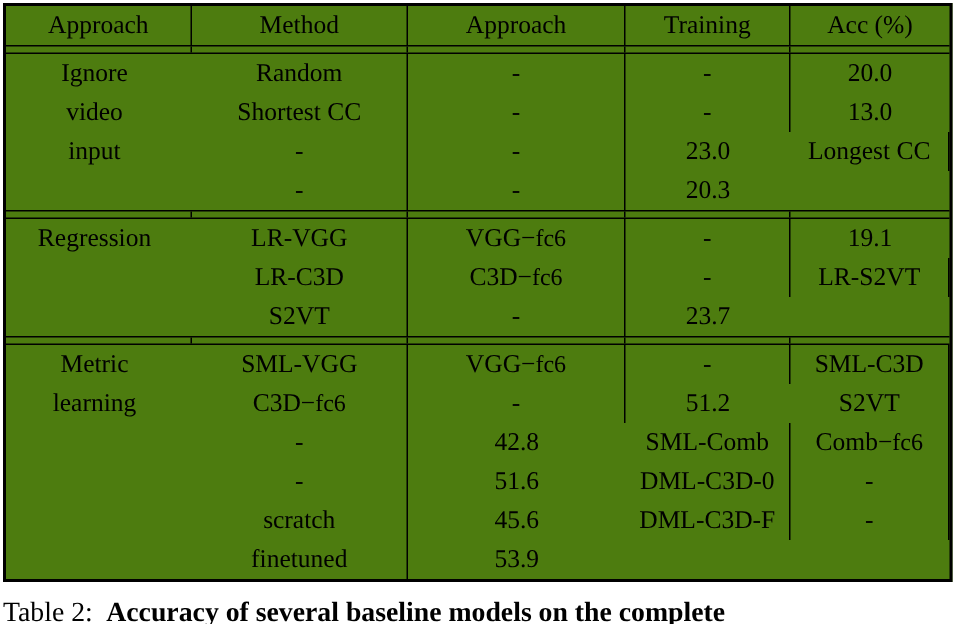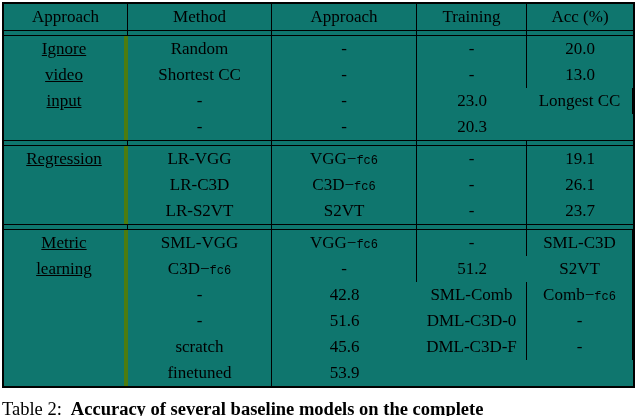--- a/index.html
+++ b/index.html
@@ -9,21 +9,21 @@
     color: #000000;
     font-family: "Liberation Serif", serif;
     overflow: hidden;
   }
   .page { padding: 2px 0 0 2px; }
 
   .tbl {
     width: 633px;
     border: 2px solid #000;
     box-sizing: border-box;
-    background: #0f766e;
+    background: #4d7c0f;
   }
   .grid {
     display: grid;
     grid-template-columns: 124px 144px 145px 110px auto;
   }
   .cell {
     text-align: center;
     font-size: 17px;
     line-height: 26px;
     height: 26px;
@@ -32,32 +32,31 @@
   }
   .th { height: 26px; line-height: 26px; }
   .br { border-right: 1px solid #000; }
 
   
   .rule { height: 4px; border-top: 1px solid #000; border-bottom: 1px solid #000; }
   .rule > div { height: 100%; }
 
   .approach {
     grid-column: 1;
-    border-right: 4px solid #4d7c0f;
+    border-right: 6px solid #4d7c0f;
     height: auto;
-    text-decoration: underline;
   }
   .approach .line { height: 26px; line-height: 26px; }
   .rs4 { grid-row: 1 / span 4; }
   .rs3 { grid-row: 1 / span 3; }
   .rs6 { grid-row: 1 / span 6; }
 
   .mono {
-    font-family: Liberation Mono, monospace;
-    font-size: 12px;
+    font-family: Liberation Serif, serif;
+    font-size: 16px;
   }
   .bold { font-weight: normal; }
 
   .caption {
     margin-top: 9px;
     font-size: 18.5px;
     line-height: 24px;
     white-space: nowrap;
   }
   .caption .prefix { margin-right: 9px; }
@@ -126,21 +125,20 @@
       </div>
 
       <div class="cell br">LR-VGG</div>
       <div class="cell br"><span>VGG−</span><span class="mono">fc6</span></div>
       <div class="cell br">-</div>
       <div class="cell">19.1</div>
 
       <div class="cell br">LR-C3D</div>
       <div class="cell br"><span>C3D−</span><span class="mono">fc6</span></div>
       <div class="cell br">-</div>
-      <div class="cell">26.1</div>
 
       <div class="cell br">LR-S2VT</div>
       <div class="cell br"><span>S2VT</span><span class="mono"></span></div>
       <div class="cell br">-</div>
       <div class="cell">23.7</div>
     </div>
 
     <div class="grid rule">
       <div class="br"></div>
         <div class="br"></div>

